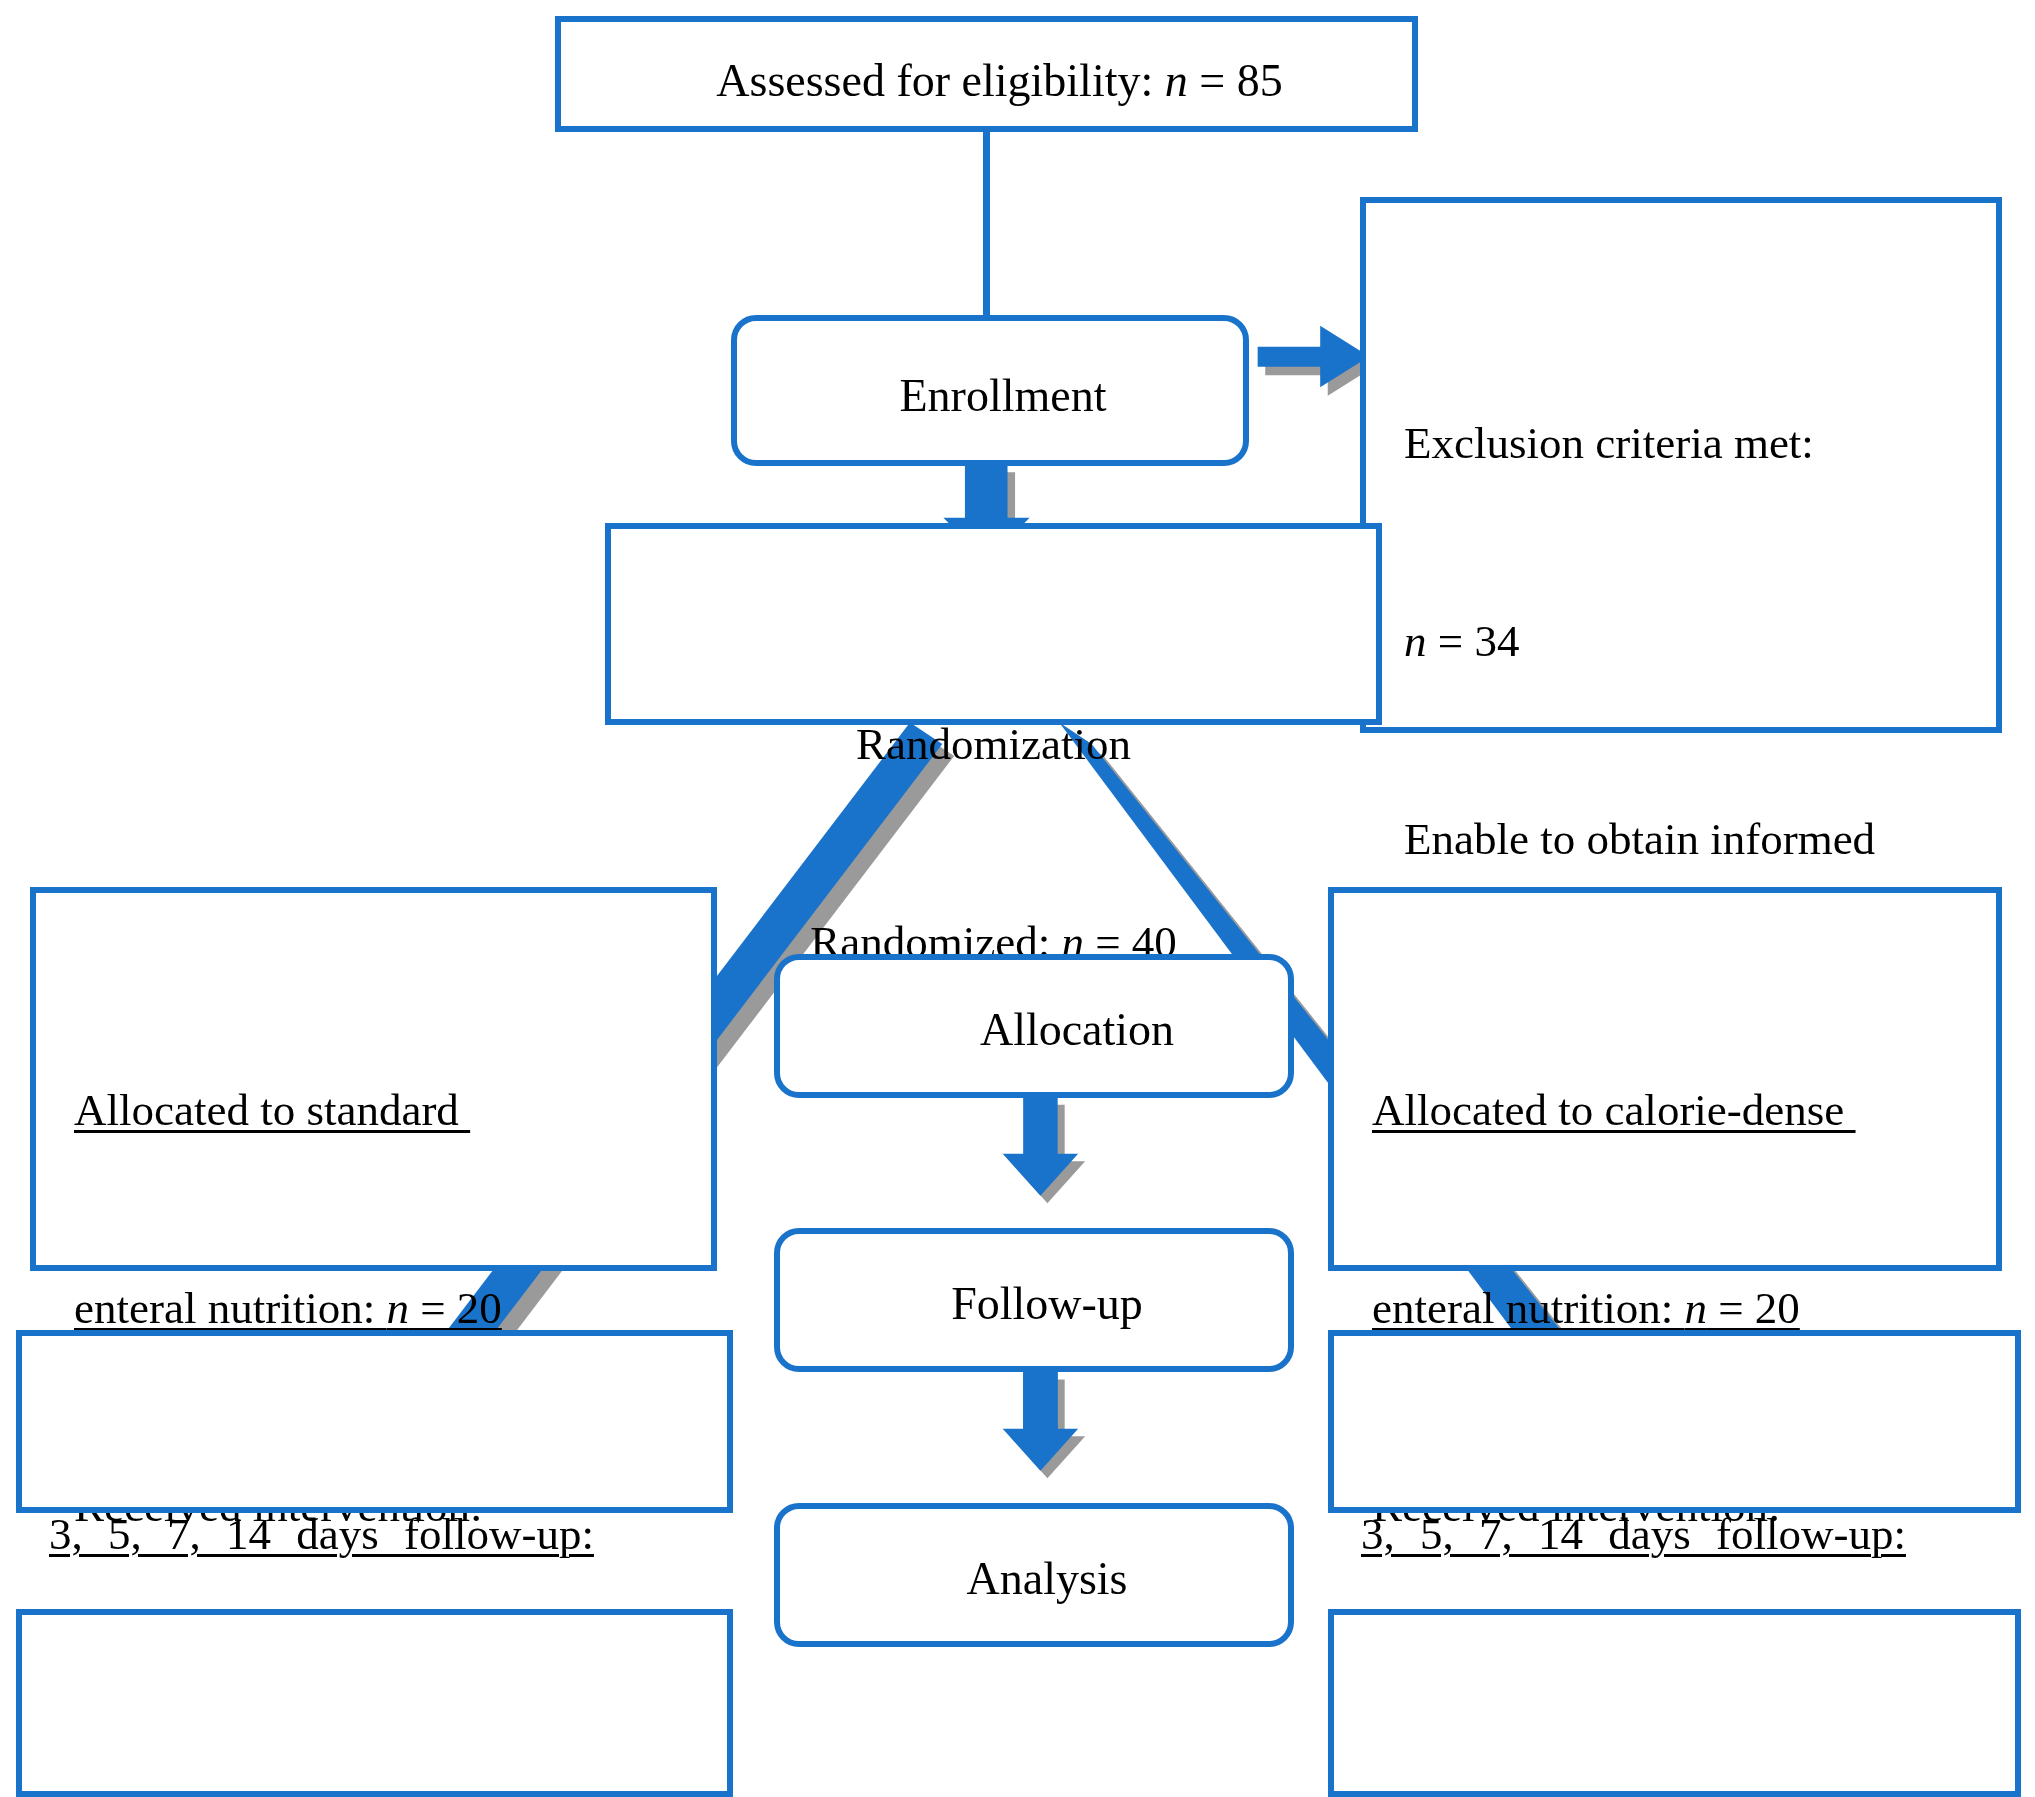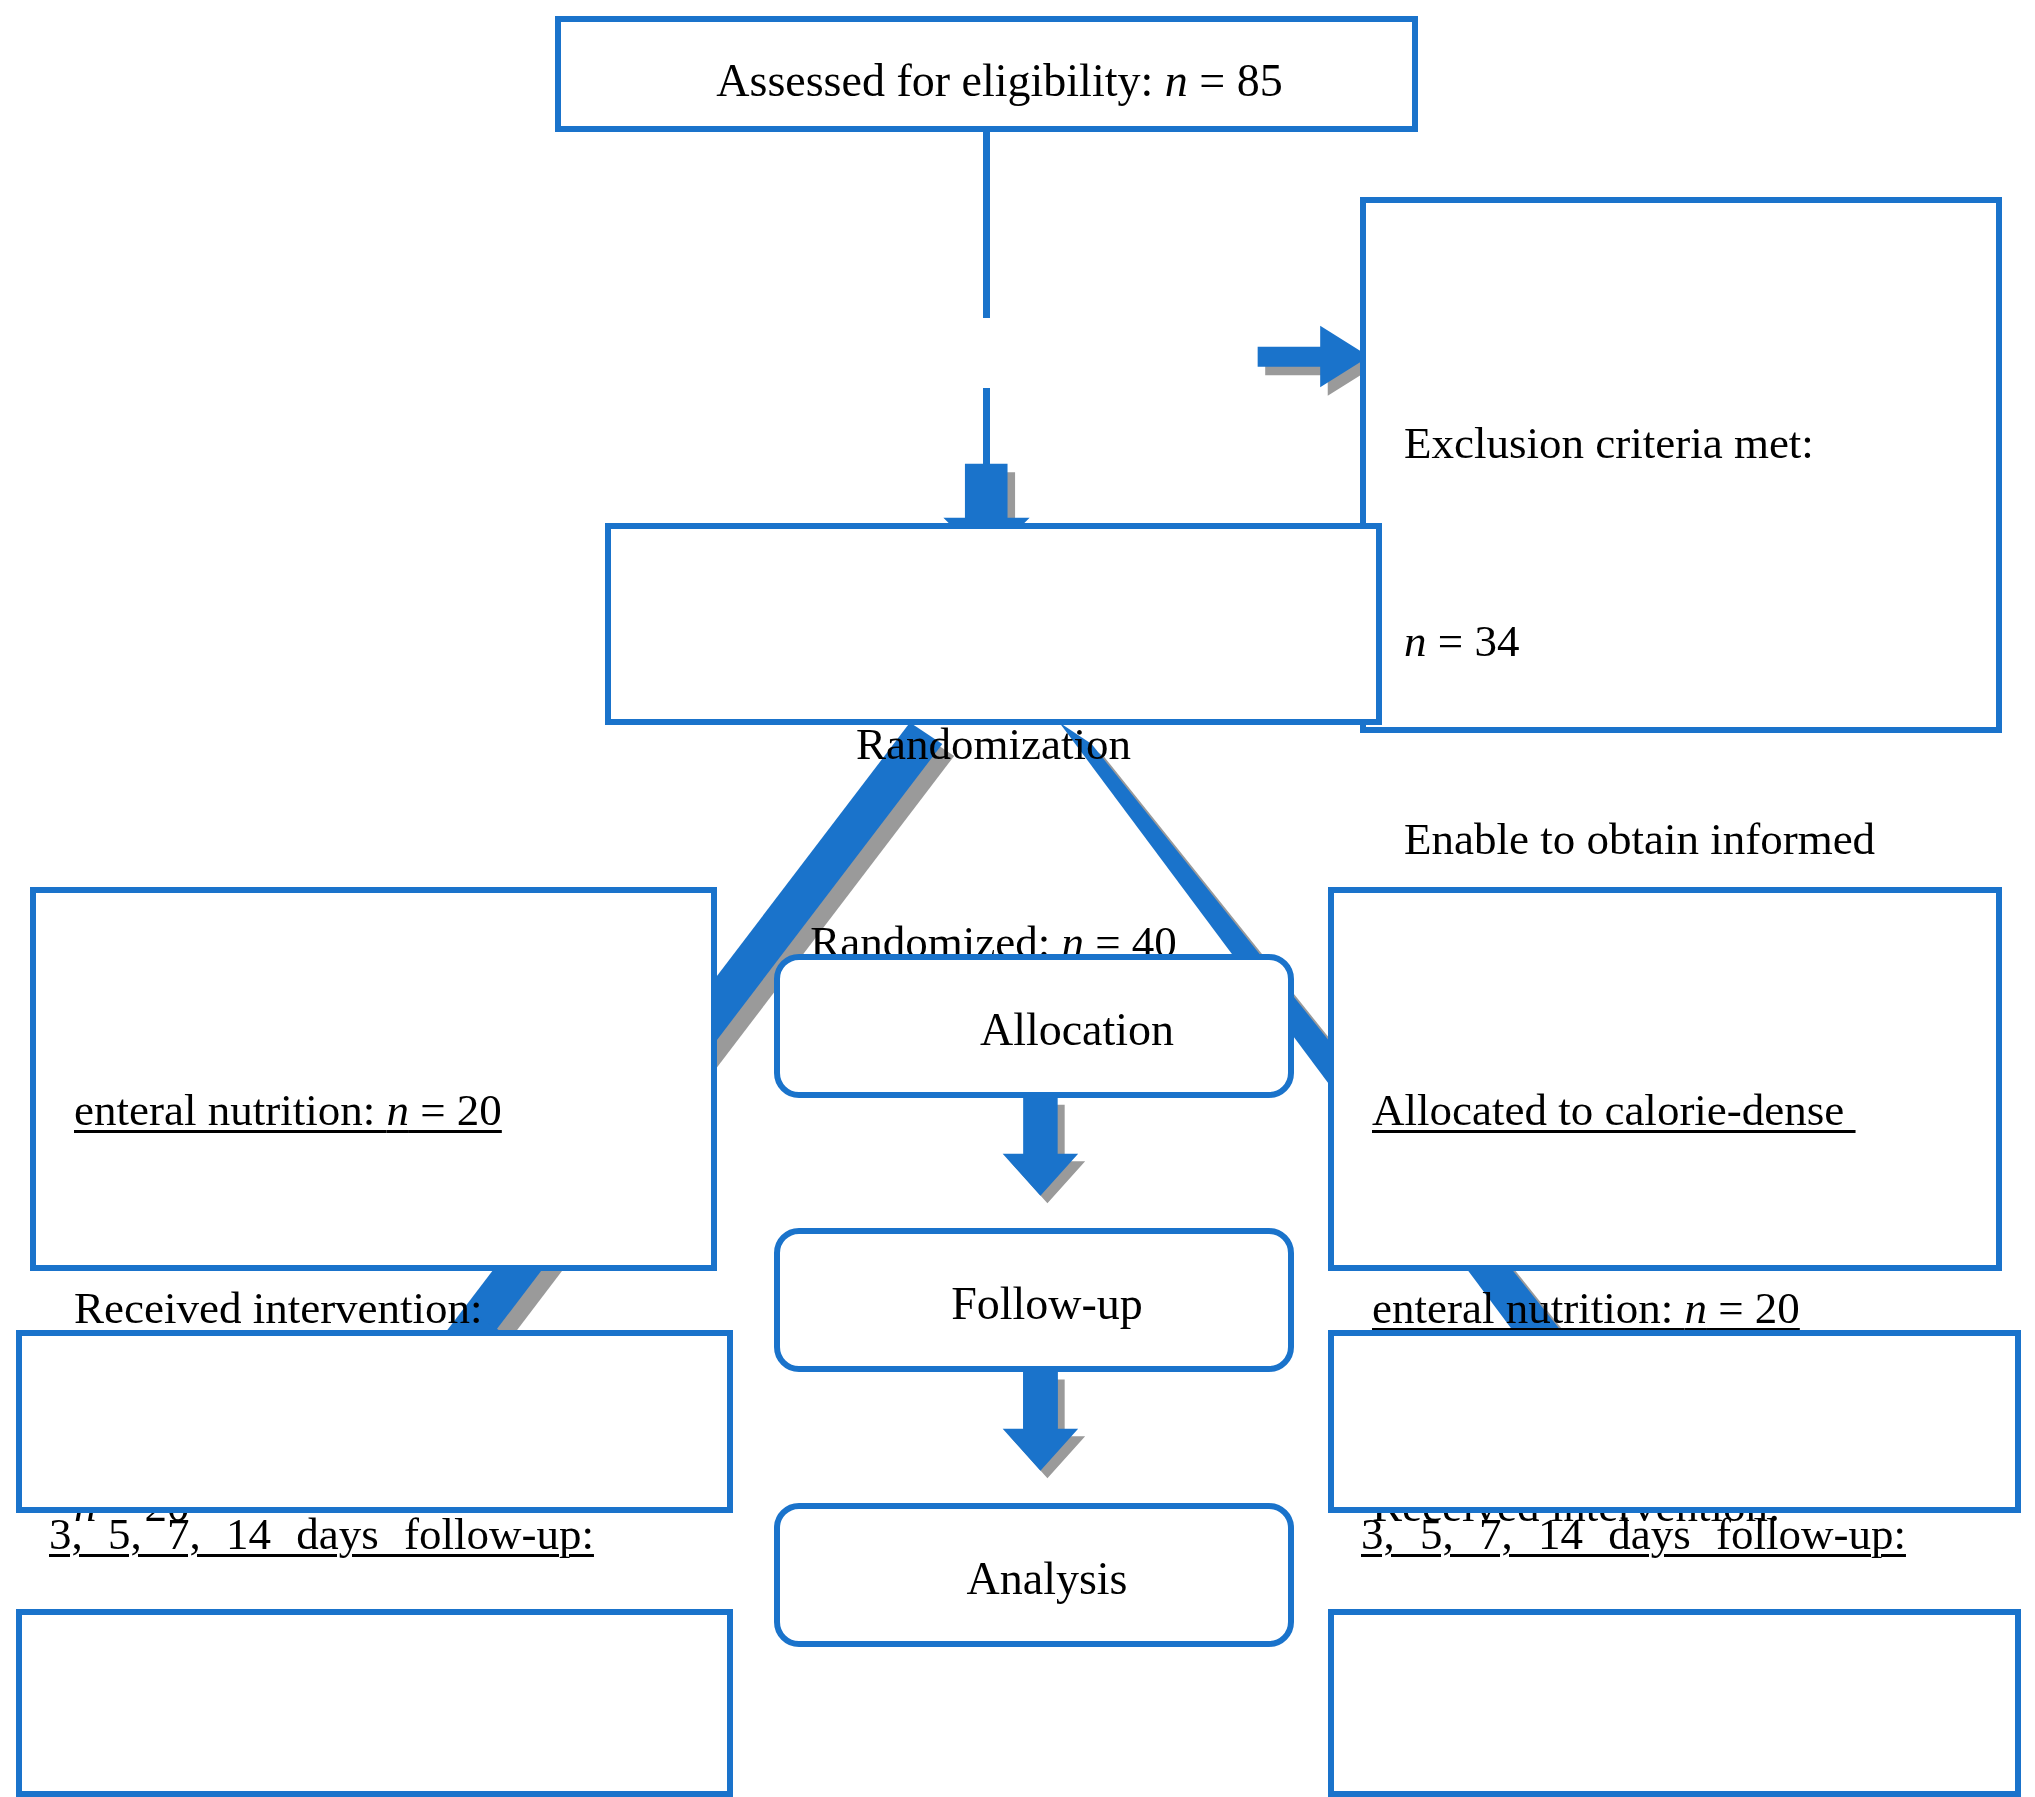--- a/index.html
+++ b/index.html
@@ -132,39 +132,43 @@
       <path d="M 1898 2545 L 1962 2545 L 1962 2650 L 2000 2650 L 1930 2650 L 1860 2650 L 1898 2650 Z" fill="#1a73cb"></path>
       <path d="M 1898 2545 L 1962 2545 L 1962 2650 L 2000 2650 L 1930 2728 L 1860 2650 L 1898 2650 Z" fill="#1a73cb"></path>
     </g>
 
   </svg>
 
   <div class="box" style="left:555px; top:16px; width:863px; height:116px;">
     <div class="txt stage-label" style="top:36px;"><span>Assessed for eligibility: </span><span class="ital">n</span><span> = 85</span></div>
   </div>
 
+  <div class="box rounded" style="left:731px; top:315px; width:518px; height:151px;">
+    <div class="txt stage-label" style="top:52px;">Enrollment</div>
+  </div>
 
   <div class="box" style="left:1360px; top:197px; width:642px; height:536px;">
     <div class="txt body-text" style="left:38px; top:75px;">
       <span class="ln">Exclusion criteria met:</span>
       <span class="ln"><span class="ital">n</span><span> = 34</span></span>
       <span class="ln">Enable to obtain informed</span>
       <span class="ln"><span>consent: </span><span class="ital">n</span><span> = 11</span></span>
     </div>
   </div>
 
   <div class="box" style="left:605px; top:523px; width:777px; height:202px;">
     <div class="txt body-text" style="left:0; top:50px; width:100%; text-align:center;">
       <span class="ln">Randomization</span>
       <span class="ln"><span>Randomized: </span><span class="ital">n</span><span> = 40</span></span>
     </div>
   </div>
 
   <div class="box" style="left:30px; top:887px; width:687px; height:384px;">
     <div class="txt body-text" style="left:38px; top:52px;">
+      <span class="ln ul">Allocated to standard </span>
       <span class="ln ul"><span>enteral nutrition: </span><span class="ital">n</span><span> = 20</span></span>
       <span class="ln">Received intervention:</span>
       <span class="ln"><span class="ital">n</span><span> = 20</span></span>
     </div>
   </div>
 
   <div class="box" style="left:1328px; top:887px; width:674px; height:384px;">
     <div class="txt body-text" style="left:38px; top:52px;">
       <span class="ln ul">Allocated to calorie-dense </span>
       <span class="ln ul"><span>enteral nutrition: </span><span class="ital">n</span><span> = 20</span></span>

